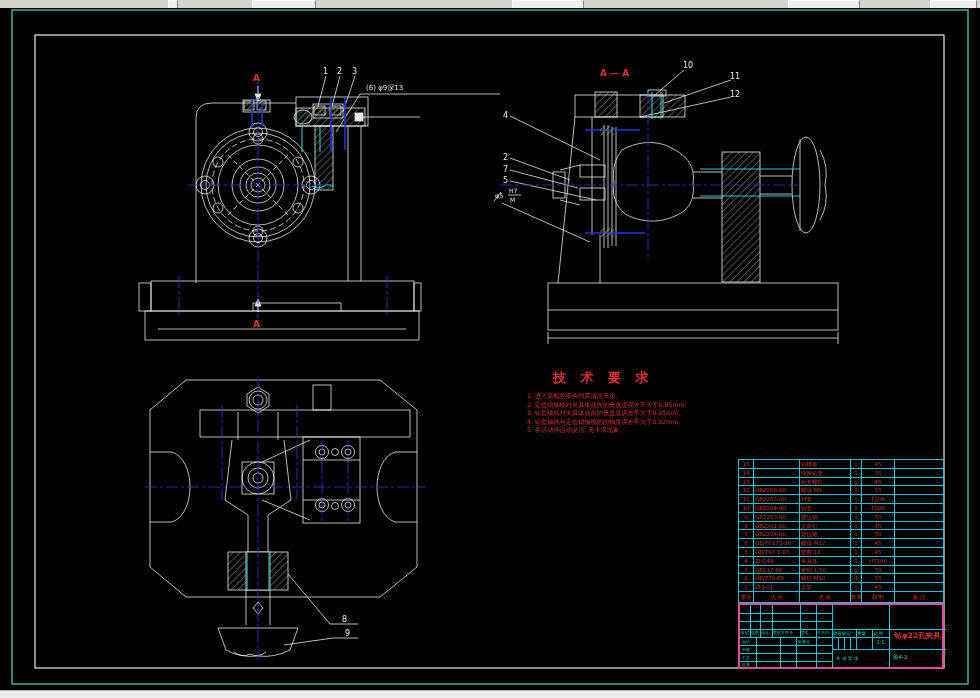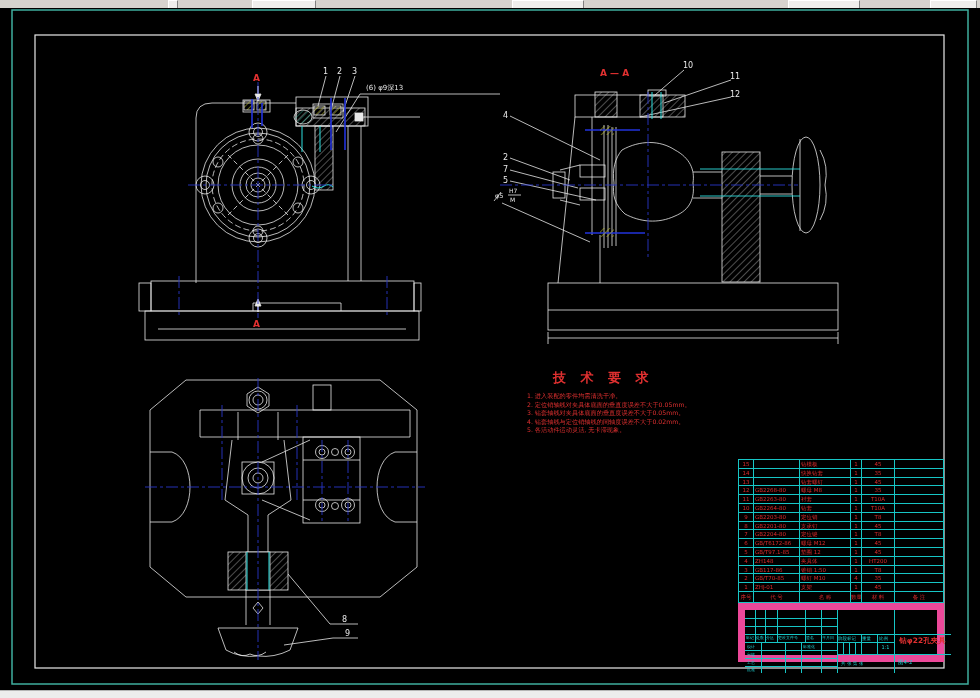--- a/index.html
+++ b/index.html
@@ -24,21 +24,21 @@
   .pl-cell{box-sizing:border-box;height:100%;overflow:hidden;color:#d92b2b;font-size:5.5px;line-height:8px;padding-left:1px;white-space:nowrap;}
   .pl-row.hdr .pl-cell{line-height:11px;text-align:center;padding-left:0;}
   .pl-cell+.pl-cell{border-left:1px solid #17c6c6;}
   .c0{width:14px;text-align:center;padding-left:0;}
   .c1{width:46px;}
   .c2{width:51px;}
   .c3{width:11px;text-align:center;padding-left:0;}
   .c4{width:33px;text-align:center;padding-left:0;}
   .c5{width:49px;}
   
-  #tblock{left:738px;top:603px;width:206px;height:59px;border:7px solid #ec4899;box-sizing:border-box;padding-left:9px;}
+  #tblock{left:738px;top:603px;width:206px;height:66px;border:2px solid #ec4899;box-sizing:border-box;padding-left:9px;}
   .ln{position:absolute;background:#17c6c6;}
   .tb-lbl{position:absolute;color:#1fd3d3;font-size:4px;line-height:5px;overflow:hidden;white-space:nowrap;}
   .tb-lbl.mid{font-size:4.5px;}
   #tb-title{position:absolute;left:150px;top:26px;width:55px;text-align:center;color:#e03030;font-size:7.5px;font-weight:bold;}
   #tb-dno{position:absolute;left:153px;top:49px;color:#1fd3d3;font-size:5.5px;}
   #tb-scale{position:absolute;left:133px;top:34px;width:15px;text-align:center;color:#1fd3d3;font-size:5px;}
 </style>
 </head>
 <body>
 

